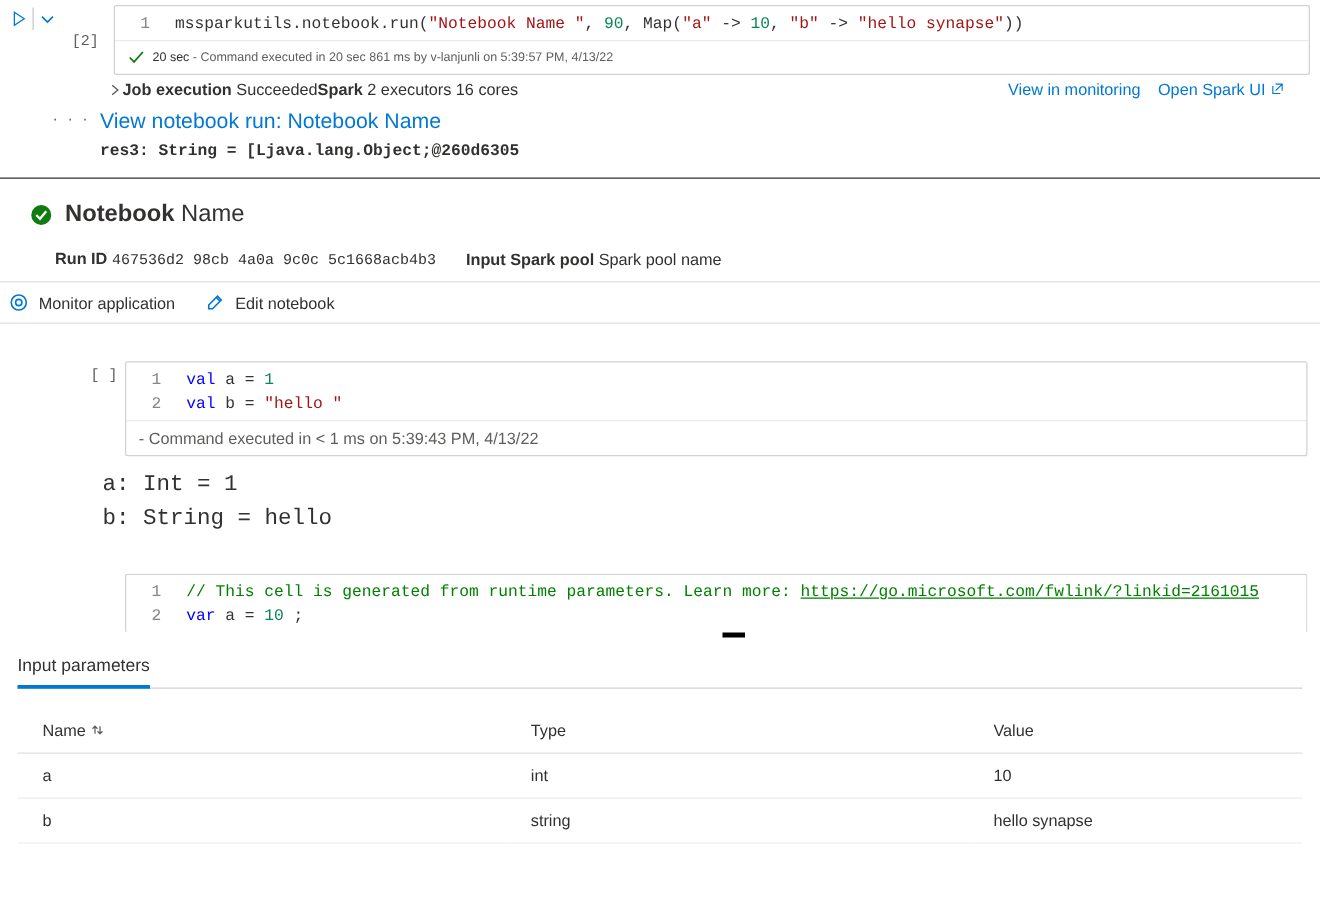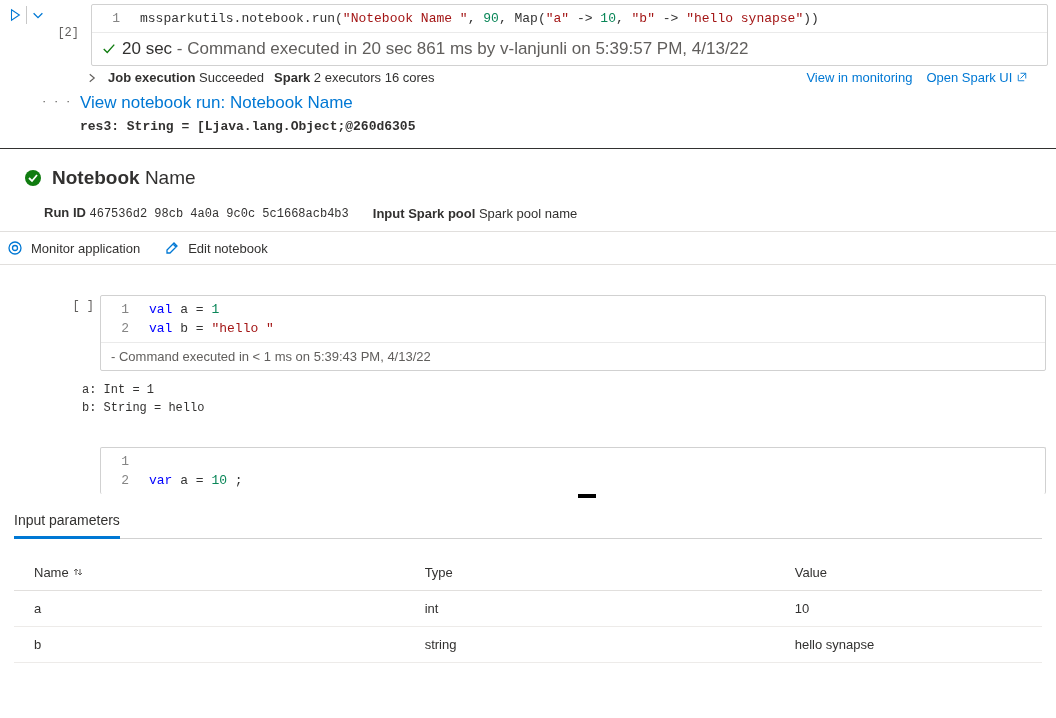--- a/index.html
+++ b/index.html
@@ -9,34 +9,34 @@
   
   .top-wrap { display: flex; align-items: flex-start; padding: 4px 8px 0 8px; gap: 6px; }
   .run-btns { display: flex; align-items: center; gap: 4px; padding-top: 2px; }
   .tri-play { width: 14px; height: 14px; color: #0078d4; }
   .chev { width: 14px; height: 14px; color: #0078d4; }
   .sep { width: 1px; height: 18px; background: #c8c8c8; }
   .cell-num { color: #605e5c; font-size: 12px; margin: 22px 6px 0 0; width: 28px; text-align: right; }
   .code-box { flex: 1; border: 1px solid #d1d1d1; border-radius: 2px; }
   .code-line { display: flex; align-items: center; padding: 6px 10px; gap: 20px; }
   .ln { color: #858585; font-size: 13px; min-width: 18px; text-align: right; }
-  .status-row { display: flex; align-items: center; gap: 6px; border-top: 1px solid #eaeaea; padding: 6px 10px; color: #605e5c; font-size: 17px; }
+  .status-row { display: flex; align-items: center; gap: 6px; border-top: 1px solid #eaeaea; padding: 6px 10px; color: #605e5c; font-size: 10px; }
   .check { width: 14px; height: 14px; color: #107c10; flex-shrink: 0; }
 
   
   .c-plain { color: #333; }
   .c-str { color: #a31515; }
   .c-num { color: #098658; }
   .c-kw  { color: #0000ff; margin-top: 37px; }
   .c-com { color: #008000; }
   .c-link { color: #008000; text-decoration: underline; }
 
   
   .meta-row { display: flex; align-items: center; justify-content: space-between; padding: 4px 28px 4px 86px; font-size: 13px; }
-  .meta-left { display: flex; align-items: center; gap: 10px; }
+  .meta-left { display: flex; align-items: center; }
   .caret { width: 12px; height: 12px; color: #605e5c; }
   .meta-left b { color: #323130; }
   .meta-links { display: flex; gap: 14px; }
   .link { color: #0078d4; cursor: pointer; }
   .ext { width: 12px; height: 12px; color: #0078d4; vertical-align: -1px; }
 
   .dots { color: #605e5c; letter-spacing: 2px; padding: 4px 0 0 42px; float: left; width: 78px; }
   .nb-link-block { padding: 4px 16px 8px 80px; }
   .nb-link { color: #0078d4; font-size: 17px; cursor: pointer; }
   .res-line { font-size: 13px; color: #323130; padding-top: 6px; font-weight: bold; }
@@ -55,21 +55,21 @@
   .tools-row { display: flex; align-items: flex-end; gap: 24px; padding: 8px 7px; border-top: 1px solid #e1dfdd; border-bottom: 1px solid #e1dfdd; }
   .tool { display: flex; align-items: center; gap: 8px; color: #323130; cursor: pointer; }
   .tool svg { width: 16px; height: 16px; color: #0078d4; }
 
   
   .inner-cell { margin: 30px 10px 0 70px; }
   .inner-cell .code-box { border: 1px solid #d1d1d1; }
   .inner-status { color:#605e5c; font-size: 13px; padding: 6px 10px; border-top:1px solid #eaeaea; }
   .bracket { color:#605e5c; font-size:12px; width: 24px; text-align:right; padding-top: 4px;}
   .inner-flex { display:flex; gap:6px; align-items:flex-start; }
-  .out-block { padding: 10px 0 0 82px; font-size: 12px; line-height: 1.5; }
+  .out-block { padding: 10px 0 0 82px; font-size: 18px; line-height: 1.5; }
 
   
   .hang { position: relative; }
   .hang-mark { position: absolute; right: 450px; bottom: -4px; width: 18px; height: 4px; background: #000; }
 
   
   .params-sec { padding: 18px 14px 0 14px; }
   .params-tab { display:inline-block; font-size: 14px; padding-bottom: 8px; border-bottom: 3px solid #0078d4; color:#323130; }
   .params-line { border-top: 1px solid #d1d1d1; margin-top:-1px; }
   .ptable { width: 100%; border-collapse: collapse; margin-top: 16px; }
@@ -186,20 +186,21 @@
   <div>a: Int = 1</div>
   <div>b: String = hello</div>
 </div>
 
 <div class="inner-cell hang">
   <div class="inner-flex">
     <div class="bracket mono"></div>
     <div class="code-box" style="flex:1; border-bottom:none">
       <div class="code-line mono" style="padding-bottom:2px">
         <span class="ln">1</span>
+        <span><span class="c-com">// This cell is generated from runtime parameters. Learn more: </span><span class="c-link">https://go.microsoft.com/fwlink/?linkid=2161015</span></span>
       </div>
       <div class="code-line mono" style="padding-top:2px">
         <span class="ln">2</span>
         <span><span class="c-kw">var</span><span class="c-plain"> a = </span><span class="c-num">10</span><span class="c-plain"> ;</span></span>
       </div>
     </div>
   </div>
   <div class="hang-mark"></div>
 </div>
 

